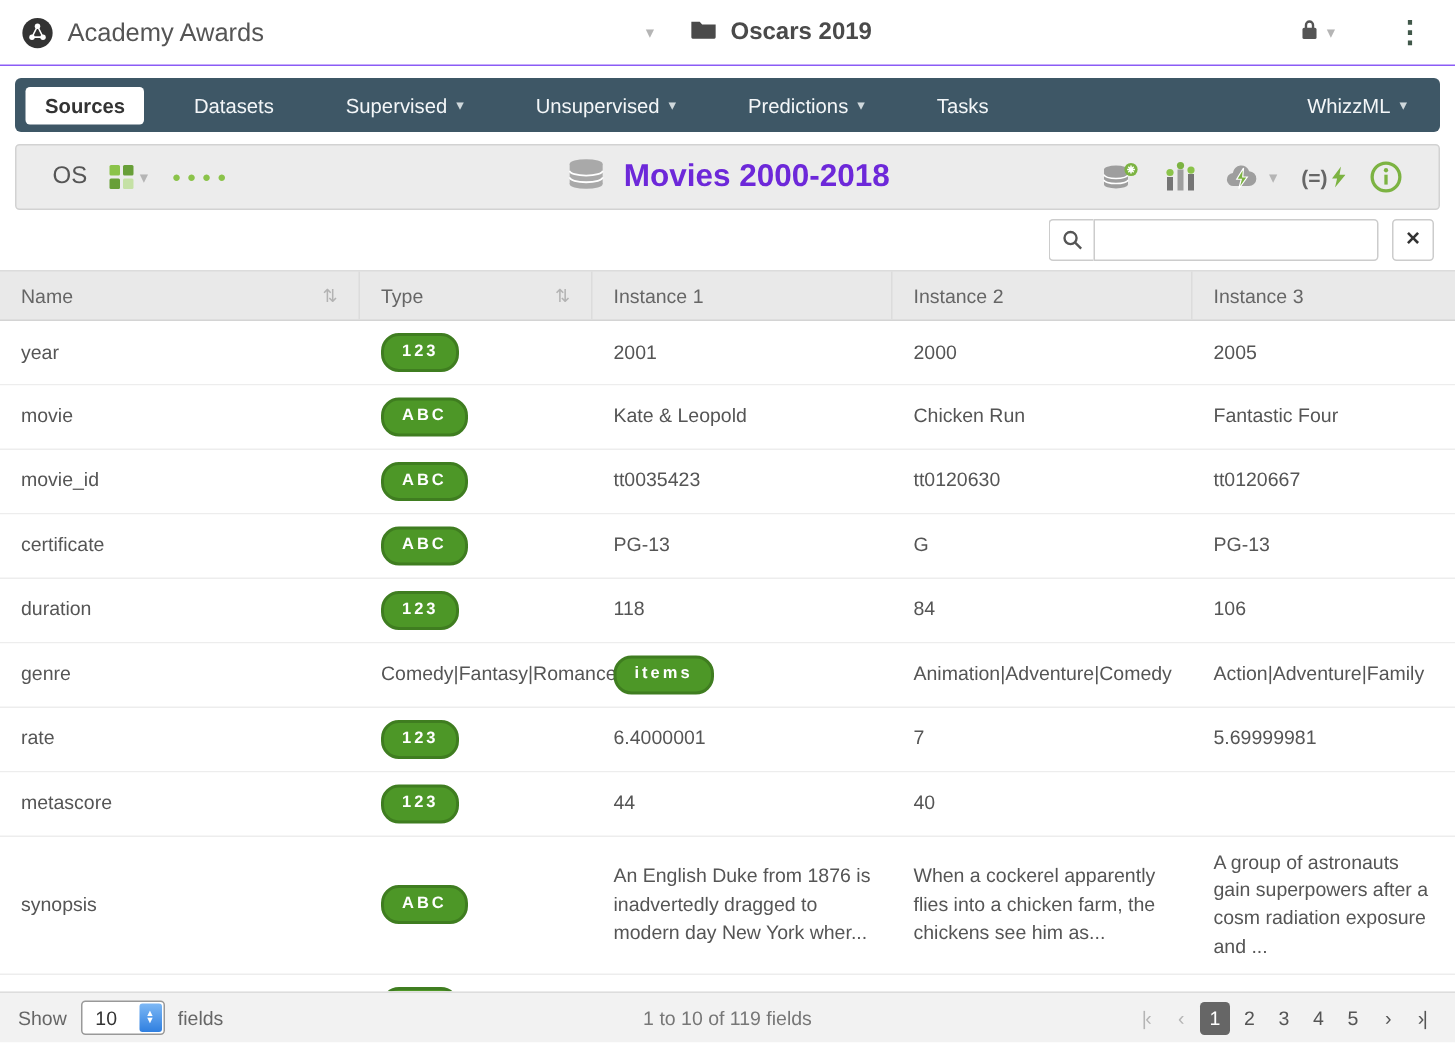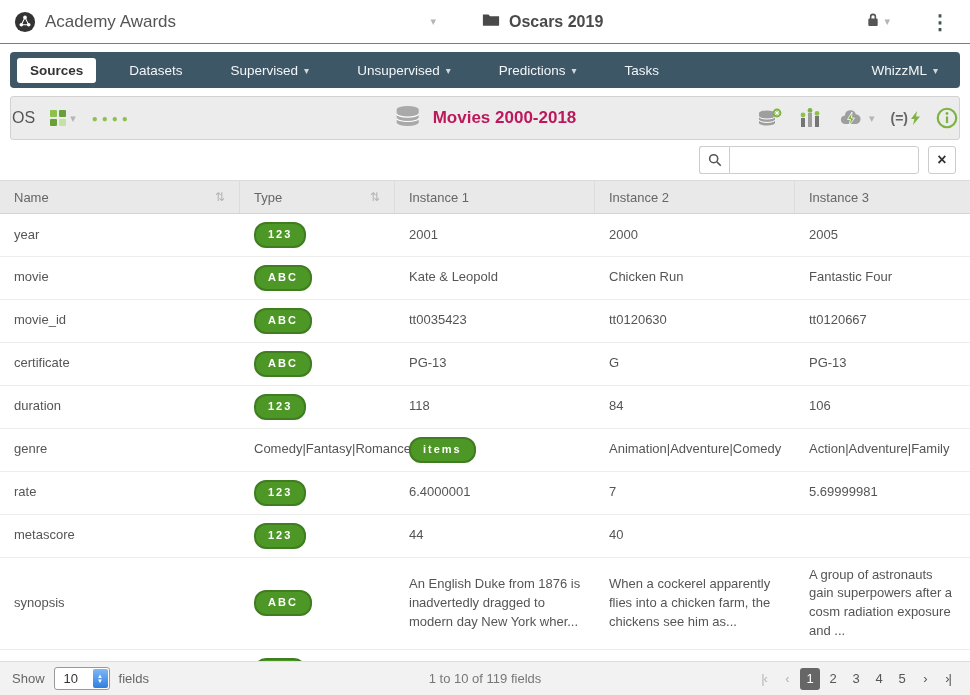--- a/index.html
+++ b/index.html
@@ -11,40 +11,40 @@
   }
   .page { display:flex; flex-direction:column; height:695px; }
 
   
   .topbar { height:44px; flex:0 0 44px; display:flex; align-items:center; padding:0 14px; border-bottom:1px solid #8b5cf6; background:#fff; }
   .left-group { display:flex; align-items:center; width:422px; }
   .logo-wrap { width:22px; height:22px; }
   .app-title { font-size:17px; color:#555; margin-left:9px; }
   .flex-spacer { flex:1; }
   .caret-sm { color:#b5b5b5; font-size:11px; }
-  .project-group { display:flex; align-items:center; gap:9px; margin-left:46px; }
+  .project-group { display:flex; align-items:center; gap:9px; margin-left:24px; }
   .project-name { font-size:16px; font-weight:bold; color:#4a4a4a; }
   .right-group { margin-left:auto; display:flex; align-items:center; }
   .lock-group { display:flex; align-items:center; gap:5px; margin-right:34px; cursor:pointer; }
   .kebab { font-size:20px; font-weight:bold; color:#41584a; cursor:pointer; padding:0 6px; }
 
   
   .navbar { margin:8px 10px 0; background:#3e5766; border-radius:4px; display:flex; align-items:center; height:36px; padding:0 7px; flex:0 0 36px; }
   .nav-item { color:#f3f6f8; font-size:13.5px; padding:6px 15px; cursor:pointer; display:flex; align-items:center; gap:6px; border-radius:3px; white-space:nowrap; }
   .nav-item.active { background:#fff; color:#333; font-weight:bold; padding:5px 13px; }
   .nav-item .caret { font-size:10px; color:#cfd8dc; }
   .nav-right { margin-left:auto; }
 
   
-  .source-bar { margin:8px 10px 0; background:#ececec; border:1px solid #d2d2d2; border-radius:3px; height:44px; flex:0 0 44px; display:flex; align-items:center; padding:0 1px; position:relative; }
+  .source-bar { margin:8px 10px 0; background:#ececec; border:1px solid #d2d2d2; border-radius:3px; height:44px; flex:0 0 44px; display:flex; align-items:center; padding:0 24px; position:relative; }
   .os-label { font-size:16px; color:#555; margin-right:14px; }
   .ftypes-btn { display:flex; align-items:center; gap:3px; cursor:pointer; }
   .status-dots { color:#8bc34a; font-size:10px; letter-spacing:4px; margin-left:16px; }
   .center-title { position:absolute; left:50%; transform:translateX(-50%); display:flex; align-items:center; gap:11px; }
-  .src-title { font-size:17px; font-weight:bold; color:#be185d; }
+  .src-title { font-size:21px; font-weight:bold; color:#6d28d9; }
   .right-icons { margin-left:auto; display:flex; align-items:center; gap:16px; }
   .icon-btn { display:flex; align-items:center; gap:3px; cursor:pointer; }
   .eq-text { font-size:14px; font-weight:bold; color:#666; }
 
   
   .search-row { height:40px; flex:0 0 40px; display:flex; align-items:center; justify-content:flex-end; padding:0 14px; gap:9px; background:#fff; }
   .search-group { display:flex; align-items:stretch; }
   .search-btn { width:30px; height:28px; border:1px solid #ccc; border-right:0; border-radius:3px 0 0 3px; background:#fff; display:flex; align-items:center; justify-content:center; cursor:pointer; }
   .search-input { width:190px; height:28px; border:1px solid #ccc; border-radius:0 3px 3px 0; padding:0 7px; font-size:13px; color:#444; outline:none; font-family:"Liberation Sans", sans-serif; }
   .clear-btn { width:28px; height:28px; border:1px solid #ccc; border-radius:3px; background:#fff; display:flex; align-items:center; justify-content:center; font-size:16px; font-weight:bold; color:#333; cursor:pointer; }

